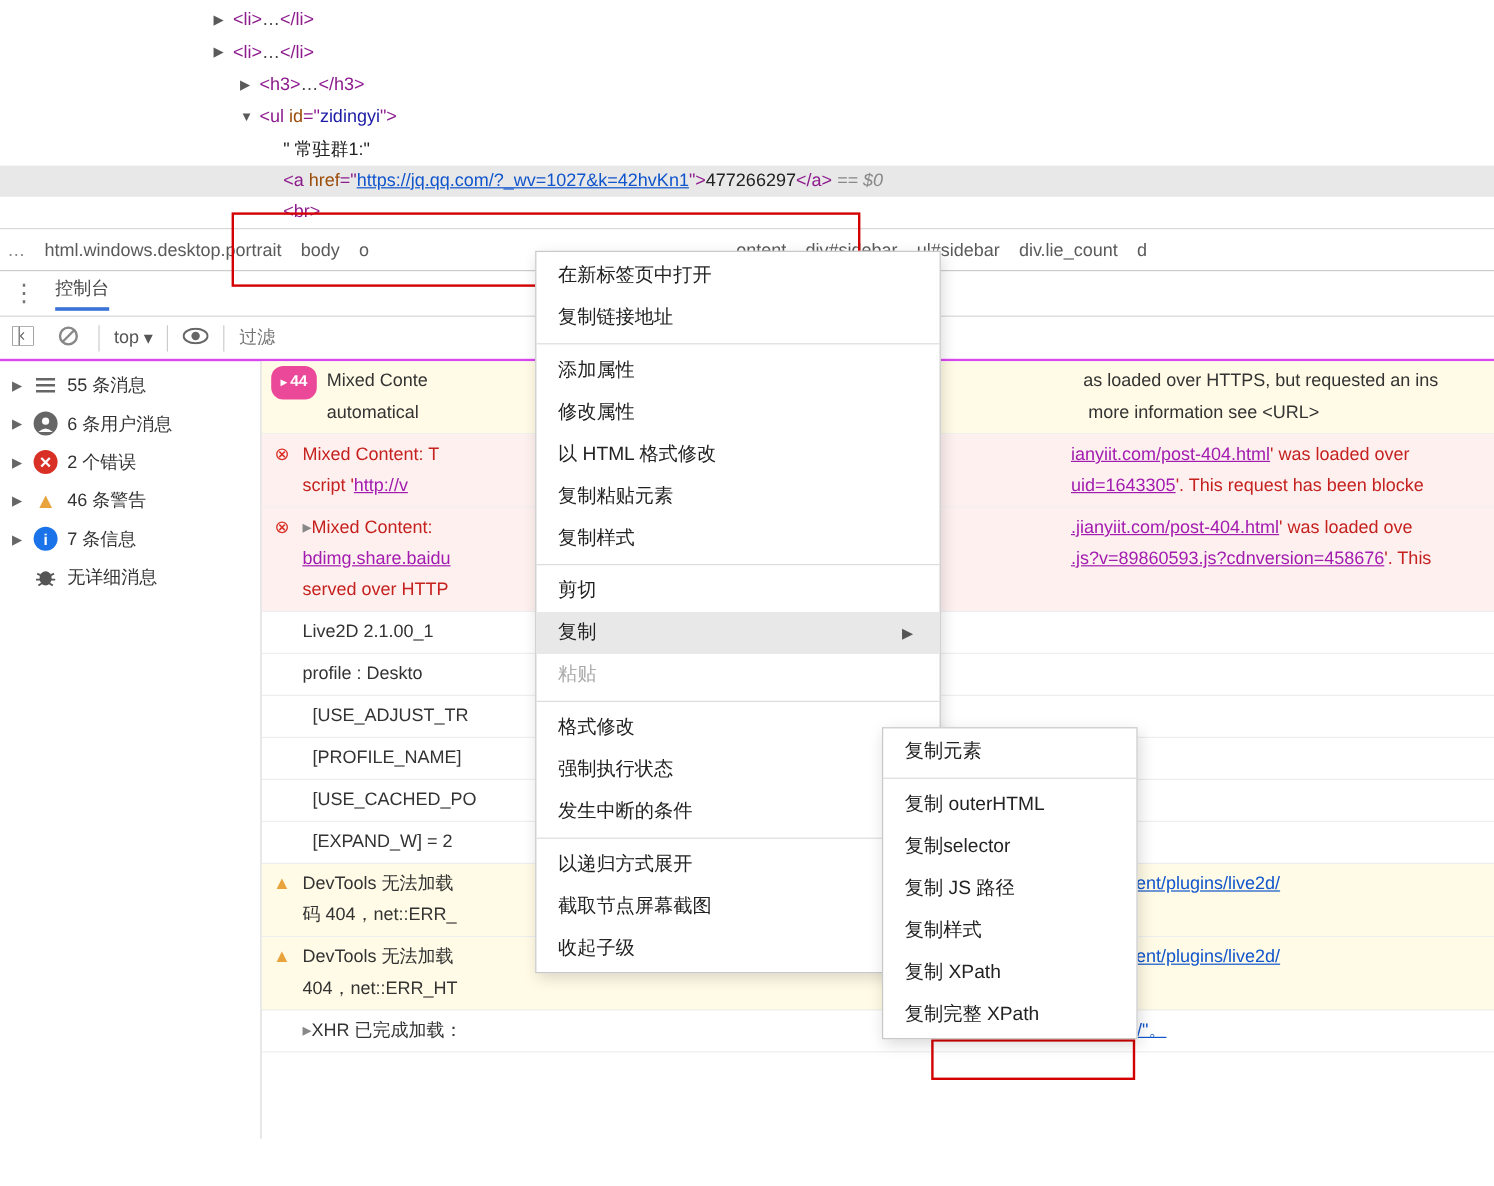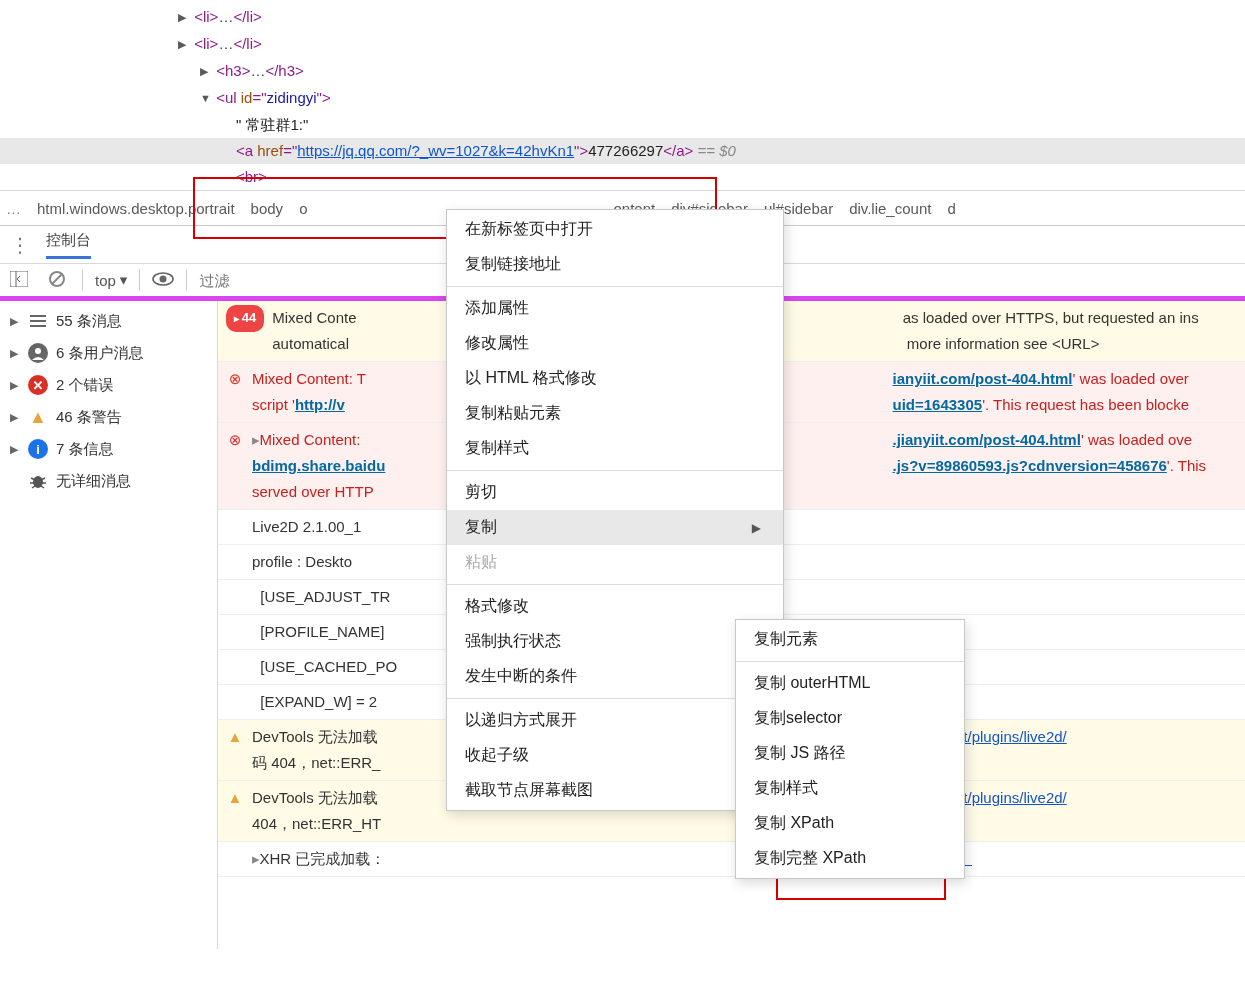--- a/index.html
+++ b/index.html
@@ -25,21 +25,21 @@
 .crumbs .dots { color: #888; }
 .crumbs span { white-space: nowrap; color: #5a5a5a; }
 
 
 .drawer-hdr { border-top: 1px solid #ccc; height: 38px; display: flex; align-items: center; gap: 16px; padding: 0 10px; }
 .drawer-hdr .kebab { font-size: 20px; color: #777; }
 .drawer-hdr .tab { color: #555; padding-bottom: 6px; }
 .drawer-hdr .tab.active { color: #444; border-bottom: 3px solid #3a73d8; }
 
 
-.con-tb { border-top: 1px solid #d8d8d8; border-bottom: 5px solid #d946ef; height: 38px; display: flex; align-items: center; gap: 12px; padding: 0 6px; font-size: 15px; color: #555; }
+.con-tb { border-top: 1px solid #d8d8d8; border-bottom: 2px solid #d946ef; height: 38px; display: flex; align-items: center; gap: 12px; padding: 0 6px; font-size: 15px; color: #555; }
 .con-tb .tb-btn { padding: 2px 4px; color: #666; }
 .con-tb .dd { display: inline-flex; align-items: center; gap: 4px; }
 .con-tb .vline { width: 1px; height: 22px; background: #ccc; }
 .con-tb .eye { font-size: 18px; }
 .con-tb input { border: none; outline: none; font-size: 15px; flex: 1; }
 
 
 .con-body { display: flex; height: calc(100% - 340px); }
 .sidebar { width: 218px; border-right: 1px solid #d8d8d8; padding-top: 4px; }
 .sb-row { display: flex; align-items: center; gap: 8px; padding: 6px 10px; color: #333; font-size: 15px; }
@@ -47,29 +47,29 @@
 .sb-ico { width: 20px; height: 20px; display: inline-flex; align-items: center; justify-content: center; border-radius: 50%; font-weight: bold; font-size: 13px; }
 .ico-msg { background: none; }
 .ico-user { background: #666; color: #fff; }
 .ico-err { background: #d93025; color: #fff; }
 .ico-warn { color: #e8a33d; font-size: 18px; }
 .ico-info { background: #1a73e8; color: #fff; }
 .ico-bug { color: #555; font-size: 18px; }
 
 .msgs { flex: 1; font-family: Consolas, Menlo, monospace; font-size: 15px; line-height: 26px; overflow: hidden; }
 .msg { display: flex; gap: 8px; padding: 4px 8px; border-bottom: 1px solid #eee; align-items: flex-start; }
-.msg .badge { background: #ef4444; color: #fff; border-radius: 10px; padding: 0 8px; font-size: 13px; font-weight: bold; min-width: 20px; text-align: center; }
+.msg .badge { background: #ec4899; color: #fff; border-radius: 10px; padding: 0 8px; font-size: 13px; font-weight: bold; min-width: 20px; text-align: center; }
 .msg .badge::before { content: "▸ "; font-size: 10px; }
 .msg .ico { width: 18px; text-align: center; }
 .msg .txt2 { flex: 1; white-space: pre-wrap; }
 .msg.infoback { background: #fffbe6; }
 .msg.errback { background: #fff0f0; color: #c5221f; }
 .msg.warnback { background: #fffbe6; }
 .link-blue { color: #1155cc; text-decoration: underline; }
-.link-err { color: #0369a1; text-decoration: underline; font-weight: bold; }
+.link-err { color: #a21caf; text-decoration: underline; }
 
 
 .ctx { position: absolute; background: #fff; border: 1px solid #c8c8c8; box-shadow: 2px 4px 12px rgba(0,0,0,.15); font-size: 16px; color: #222; padding: 2px 0; }
 .ctx .item { padding: 7px 22px 7px 18px; white-space: nowrap; display: flex; justify-content: space-between; align-items: center; gap: 30px; }
 .ctx .item.hov { background: #e8e8e8; }
 .ctx .item .arrow { font-size: 12px; color: #555; }
 .ctx .item.disabled { color: #aaa; }
 .ctx hr { border: none; border-top: 1px solid #ddd; margin: 4px 0; }
 
 html, body { height: 988px; width: 1245px; }
@@ -325,28 +325,28 @@
       </div>
     <div class="item">
         <span>发生中断的条件</span>
         <span class="arrow">▶</span>
       </div>
     <hr>
     <div class="item">
         <span>以递归方式展开</span>
       </div>
     <div class="item">
+        <span>截取节点屏幕截图</span>
+      </div>
+    <div class="item">
         <span>收起子级</span>
       </div>
-    <div class="item">
-        <span>截取节点屏幕截图</span>
-      </div>
-  </div>
-
-  <div class="ctx" style="left:735px; top:619px; width:230px;">
+  </div>
+
+  <div class="ctx" style="left:735px; top:606px; width:213px;">
     <div class="item">
         <span>复制元素</span>
       </div>
     <hr>
     <div class="item">
         <span>复制 outerHTML</span>
       </div>
     <div class="item">
         <span>复制selector</span>
       </div>

